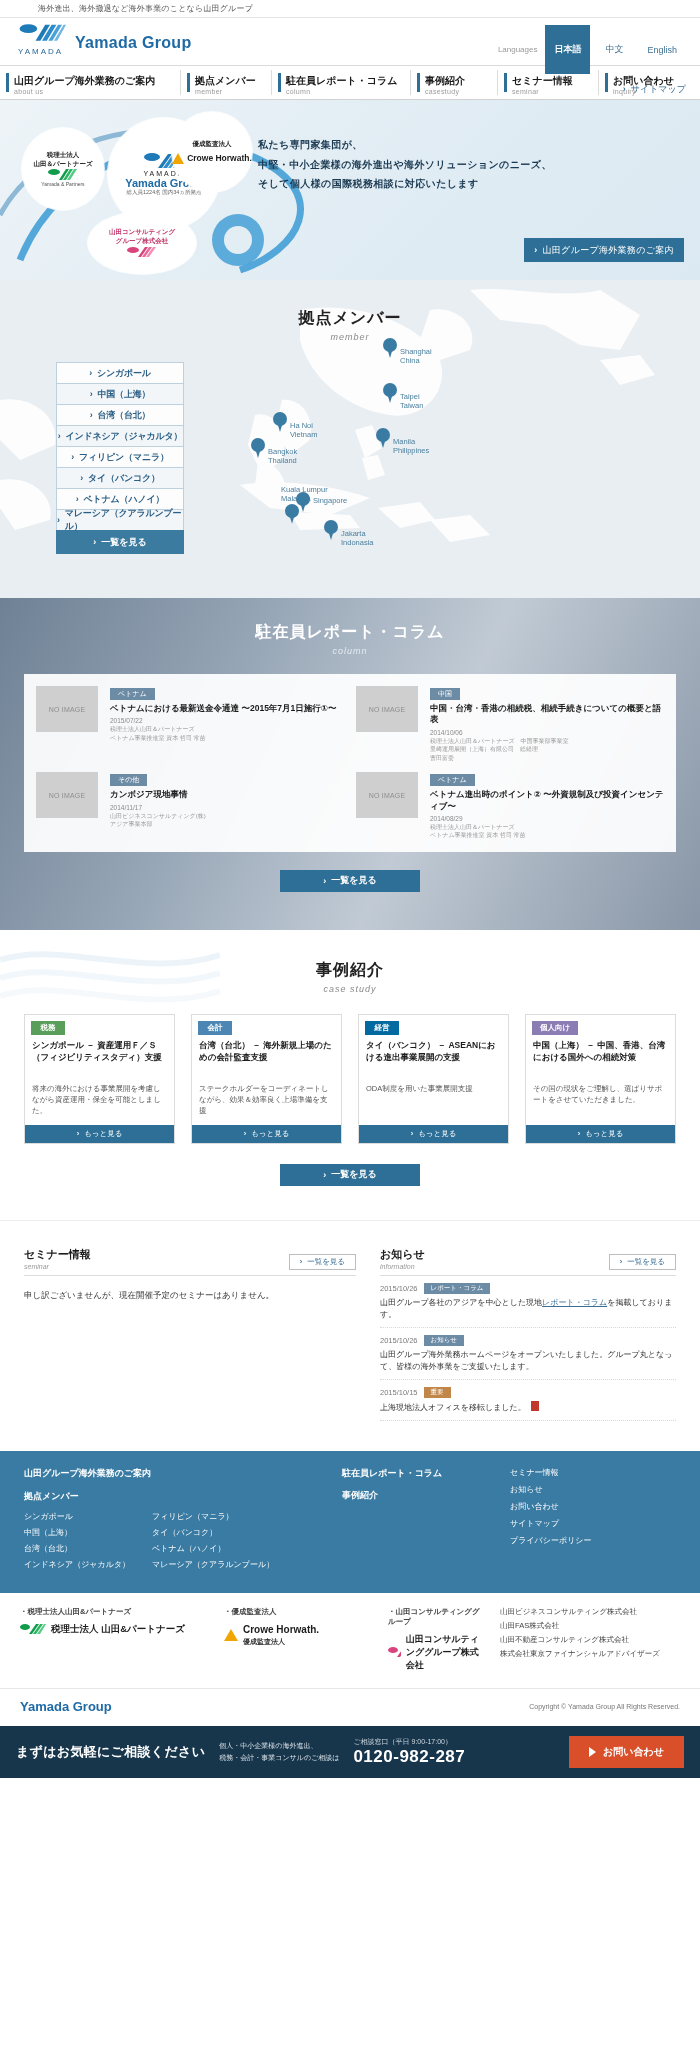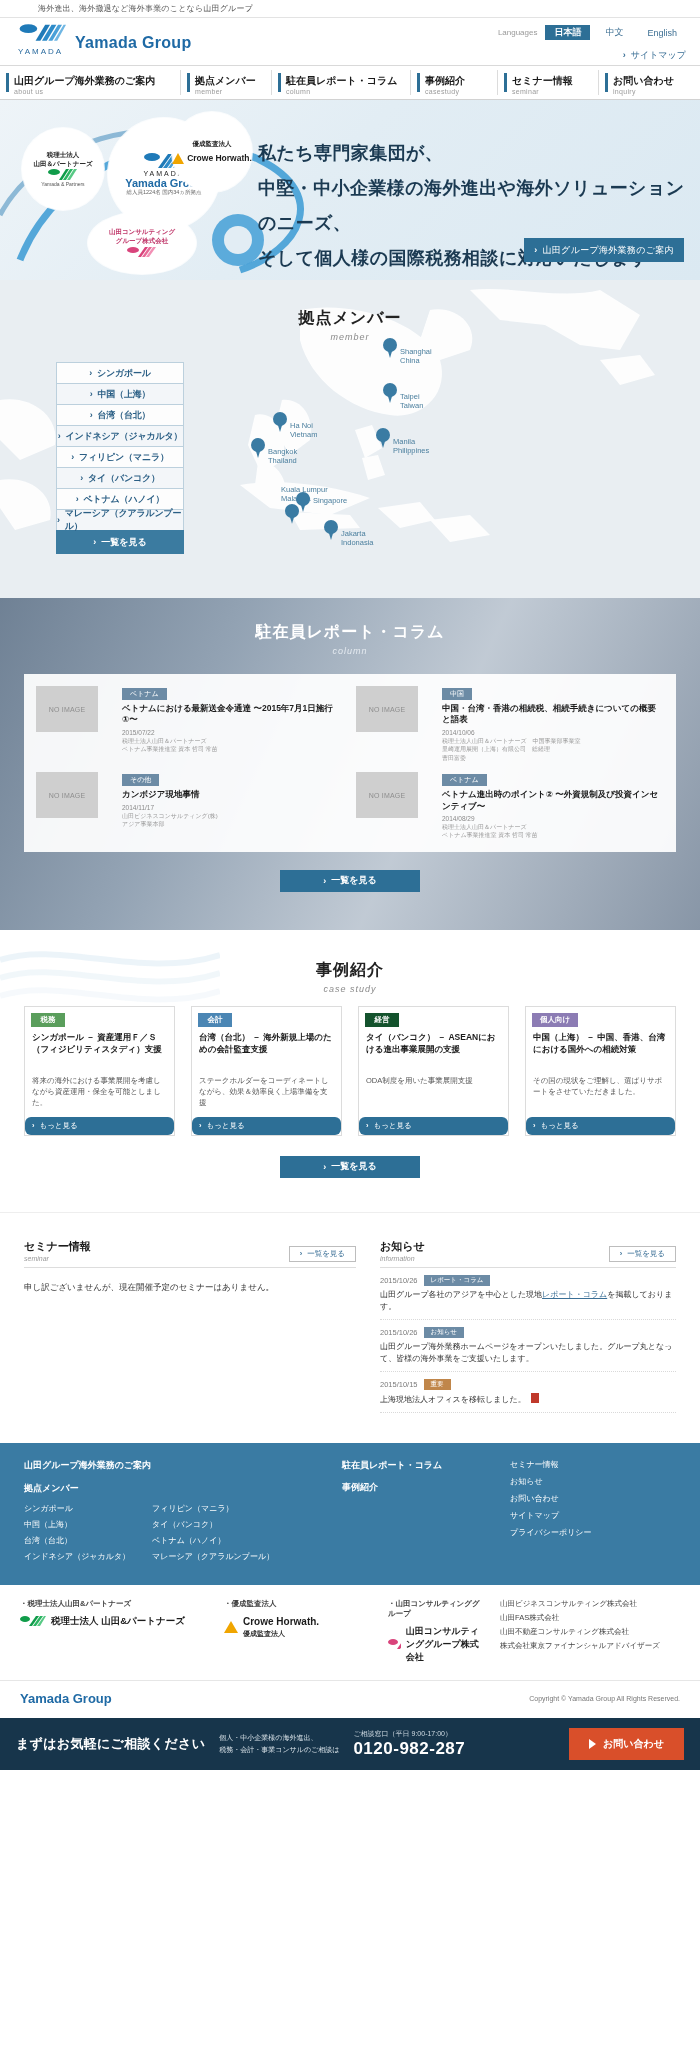--- a/index.html
+++ b/index.html
@@ -26,42 +26,42 @@
   
   .header { position:relative; height:48px; background:#fff; border-bottom:1px solid #d9d9d9; }
   .logo-wrap { position:absolute; left:18px; top:5px; display:flex; align-items:flex-start; }
   .logo-mark { width:48px; }
   .logo-mark svg { display:block; }
   .logo-under { font-size:8px; color:#2b6b9e; letter-spacing:2px; margin-top:-2px; text-align:center; width:48px; }
   .logo-text { font-size:16px; color:#1f6aa5; font-weight:bold; margin-left:9px; margin-top:11px; letter-spacing:.3px; }
   .hdr-right { position:absolute; right:14px; top:7px; text-align:right; }
   .lang-row { display:flex; align-items:center; gap:6px; justify-content:flex-end; font-size:9px; }
   .lang-label { color:#9a9a9a; font-size:8px; margin-right:2px; }
-  .lang-btn { padding:1px 9px; color:#3d6f93; }
+  .lang-btn { padding:18px 9px; color:#3d6f93; }
   .lang-btn.active { background:#2d6f96; color:#fff; font-weight:bold; }
   .sitemap { font-size:9px; color:#3a6f96; margin-top:9px; }
 
   
   .gnav { display:flex; border-bottom:1px solid #d2d2d2; background:#fff; height:34px; }
   .gnav-item {
     position:relative; padding:4px 0 0 14px; flex:0 0 auto;
     border-right:0; display:flex; flex-direction:column; justify-content:center;
   }
   .gnav-item::before {
     content:""; position:absolute; left:6px; top:7px; bottom:7px; width:3px; background:#2d6f96;
   }
   .gnav-item .ja { font-size:10px; font-weight:bold; color:#1a1a1a; line-height:1.1; }
   .gnav-item .en { font-size:7px; color:#9b9b9b; margin-top:2px; letter-spacing:.3px; }
   .gnav-sep { width:1px; background:#dcdcdc; margin:4px 0; }
 
   
   .hero { position:relative; height:180px; background:linear-gradient(135deg,#eef4f8 0%,#e2edf4 45%,#dbe9f2 100%); overflow:hidden; }
   .hero-inner { position:relative; width:700px; height:180px; }
   .hero-txt { position:absolute; left:258px; top:36px; }
-  .hero-txt div { font-family:Liberation Sans, sans-serif; font-size:18px; color:#1b3a52; line-height:1.95; font-weight:bold; letter-spacing:.4px; }
+  .hero-txt div { font-family:Liberation Mono, monospace; font-size:10px; color:#1b3a52; line-height:1.95; font-weight:bold; letter-spacing:.4px; }
   .hero-cta {
     position:absolute; right:16px; bottom:18px; width:160px; height:24px;
     background:#2d6f96; color:#fff; font-size:9px; display:flex; align-items:center;
     justify-content:center; letter-spacing:.3px;
   }
   .badge-circle {
     position:absolute; background:#fff; border-radius:50%;
     display:flex; flex-direction:column; align-items:center; justify-content:center;
     box-shadow:0 0 0 1px rgba(255,255,255,.8);
   }
@@ -106,21 +106,21 @@
   
   .column-sec { position:relative; background:#9aa7b4; padding:24px 0 38px; overflow:hidden; }
   .column-bg { position:absolute; inset:0; background:linear-gradient(115deg,#6d7f93 0%,#93a3b4 30%,#c3ccd6 60%,#8795a6 100%); opacity:.95; }
   .column-head { position:relative; z-index:2; }
   .column-head .ja { color:#fff; }
   .column-head .en { color:#e4eaf0; }
   .col-panel {
     position:relative; z-index:2; margin:18px 24px 0; background:rgba(255,255,255,.93);
     padding:12px; display:grid; grid-template-columns:1fr 1fr; gap:10px 12px;
   }
-  .col-card { display:flex; gap:24px; }
+  .col-card { display:flex; gap:12px; }
   .col-thumb {
     flex:0 0 62px; height:46px; background:#cfcfcf; color:#8e8e8e;
     font-size:7px; display:flex; align-items:center; justify-content:center; letter-spacing:.2px;
   }
   .col-body { flex:1; min-width:0; }
   .col-tag {
     display:inline-block; background:#6c8ba5; color:#fff; font-size:7px;
     padding:1px 8px; margin-bottom:3px;
   }
   .col-title { font-size:8.5px; font-weight:bold; color:#1c1c1c; line-height:1.35; }
@@ -128,26 +128,26 @@
   .col-meta { font-size:6px; color:#9a9a9a; line-height:1.4; margin-top:1px; }
   .col-all {
     position:relative; z-index:2; margin:18px auto 0; width:140px; height:22px;
     background:#2d6f96; color:#fff; font-size:9px; display:flex;
     align-items:center; justify-content:center; font-weight:bold;
   }
 
   
   .case-sec { position:relative; background:#fff; padding:30px 0 34px; overflow:hidden; }
   .case-wave { position:absolute; left:0; top:10px; width:220px; height:90px; opacity:.5; }
-  .case-grid { display:flex; gap:16px; padding:0 24px; margin-top:12px; }
+  .case-grid { display:flex; gap:16px; padding:0 24px; margin-top:20px; }
   .case-card { flex:1; border:1px solid #dcdcdc; display:flex; flex-direction:column; }
   .case-tag { color:#fff; font-size:7.5px; font-weight:bold; padding:2px 0; text-align:center; margin:6px 6px 0; width:34px; }
   .case-title { font-size:8.5px; font-weight:bold; color:#1c1c1c; line-height:1.4; padding:5px 7px 0; min-height:44px; }
   .case-desc { font-size:7.5px; color:#555; line-height:1.5; padding:4px 7px 8px; flex:1; }
-  .case-more { background:#2d6f96; color:#fff; font-size:7.5px; padding:4px 7px; text-align:left;border-radius:6px; }
+  .case-more { background:#2d6f96; color:#fff; font-size:7.5px; padding:4px 7px; text-align:center; }
   .case-all { margin:20px auto 0; width:140px; height:22px; background:#2d6f96; color:#fff;
     font-size:9px; display:flex; align-items:center; justify-content:center; font-weight:bold; }
 
   
   .info-sec { display:flex; gap:24px; padding:26px 24px 30px; background:#fff; border-top:1px solid #eee; }
   .info-col { flex:1; }
   .info-col.left { flex:0 0 332px; }
   .info-head { display:flex; align-items:flex-end; justify-content:space-between; border-bottom:1px solid #ddd; padding-bottom:5px; }
   .info-head .t .ja { font-size:11px; font-weight:bold; color:#1c1c1c; }
   .info-head .t .en { font-size:7px; color:#9b9b9b; font-style:italic; margin-top:1px; }
@@ -507,21 +507,21 @@
       <span class="case-desc">将来の海外における事業展開を考慮しながら資産運用・保全を可能としました。</span>
       <span class="case-more"><span class="chev"></span><span>もっと見る</span></span>
     </a>
     <a class="case-card">
       <span class="case-tag" style="background:#4b86b4">会計</span>
       <span class="case-title">台湾（台北） － 海外新規上場のための会計監査支援</span>
       <span class="case-desc">ステークホルダーをコーディネートしながら、効果＆効率良く上場準備を支援</span>
       <span class="case-more"><span class="chev"></span><span>もっと見る</span></span>
     </a>
     <a class="case-card">
-      <span class="case-tag" style="background:#14532d">経営</span>
+      <span class="case-tag" style="background:#0369a1">経営</span>
       <span class="case-title">タイ（バンコク） － ASEANにおける進出事業展開の支援</span>
       <span class="case-desc">ODA制度を用いた事業展開支援</span>
       <span class="case-more"><span class="chev"></span><span>もっと見る</span></span>
     </a>
     <a class="case-card">
       <span class="case-tag" style="background:#8c7cb4;width:46px">個人向け</span>
       <span class="case-title">中国（上海） － 中国、香港、台湾における国外への相続対策</span>
       <span class="case-desc">その国の現状をご理解し、選ばりサポートをさせていただきました。</span>
       <span class="case-more"><span class="chev"></span><span>もっと見る</span></span>
     </a>

